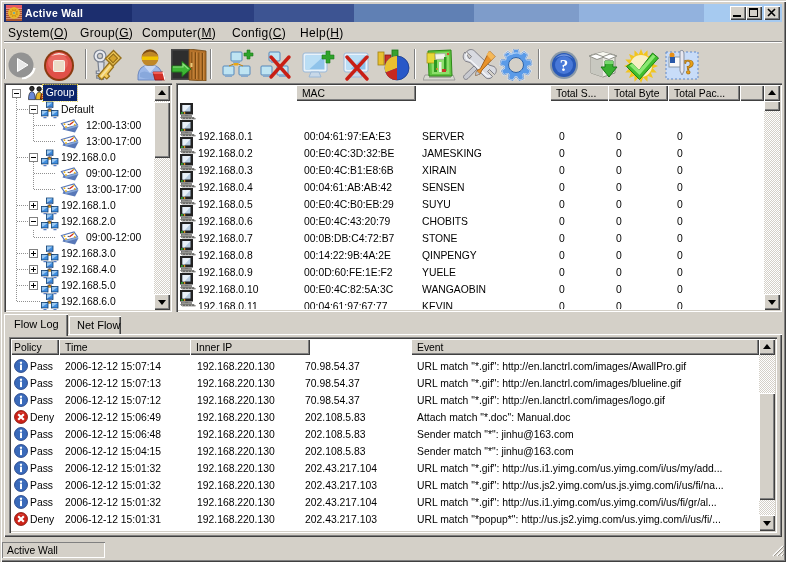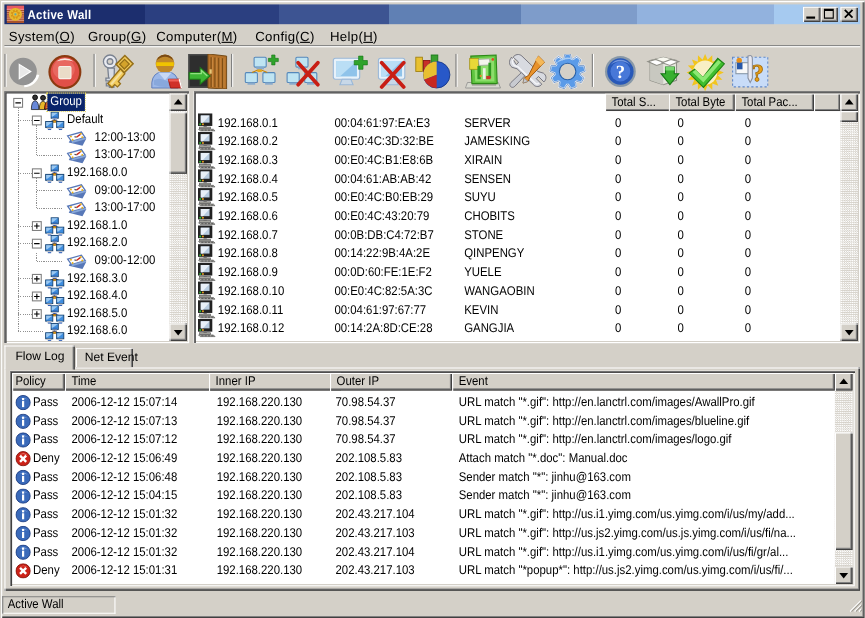--- a/index.html
+++ b/index.html
@@ -30,21 +30,21 @@
 .capbtn { top:2px; width:16px; height:14px; background:#D4D0C8;
   box-shadow: inset 1px 1px 0 #FFFFFF, inset -1px -1px 0 #404040, inset -2px -2px 0 #808080; }
 #menubar { left:4px; top:23px; width:778px; height:18px; font-size:12px; letter-spacing:0.3px; }
 .menuitem { position:absolute; top:3px; }
 #menusep { left:4px; top:41px; width:778px; height:2px; border-top:1px solid #808080; border-bottom:1px solid #FFFFFF; }
 .tsep { position:absolute; top:6px; width:2px; height:30px; border-left:1px solid #808080; border-right:1px solid #FFFFFF; }
 .ticon { position:absolute; top:6px; }
 #treepane { left:4px; top:83px; width:168px; height:229px; }
 #tablepane { left:176px; top:83px; width:606px; height:229px; }
 .trow { position:absolute; height:16px; white-space:nowrap; transform:scaleX(.9) translateZ(0); transform-origin:0 50%; font-size:11.5px; }
-.mrow { position:absolute; left:2px; height:17px; width:584px; white-space:nowrap; }
+.mrow { position:absolute; left:2px; height:17px; width:584px; white-space:nowrap;margin-top:24px; }
 .mcell { position:absolute; top:1.5px; transform:scaleX(.9) translateZ(0); transform-origin:0 50%; font-size:11.5px; }
 .tx { display:inline-block; transform:scaleX(.9) translateZ(0); transform-origin:0 50%; white-space:nowrap; font-size:11.5px; }
 .tab { position:absolute; background:#D4D0C8; z-index:5; }
 #bottompage { left:4px; top:334px; width:778px; height:203px; background:#D4D0C8;
   box-shadow: inset 1px 1px 0 #FFFFFF, inset -1px -1px 0 #404040, inset -2px -2px 0 #808080; }
 #btable { left:9px; top:337px; width:768px; height:196px; }
 .brow { position:absolute; left:2px; height:17px; width:746px; white-space:nowrap; overflow:hidden; }
 #statusbar { left:2px; top:540px; width:782px; height:18px; }
 .spanel { position:absolute; top:2px; height:16px; background:#D4D0C8;
   box-shadow: inset 1px 0 0 #808080, inset 0 1px 0 #808080, inset -1px 0 0 #FFFFFF, inset 0 -1px 0 #FFFFFF;
@@ -365,20 +365,21 @@
 <div class="abs track" style="left:154px;top:85px;width:16px;height:225px"></div>
 <div class="abs sbbtn" style="left:154px;top:85px;width:16px;height:16px">
     <div class="tri-up abs" style="left:4px;top:5px"></div>
   </div>
 <div class="abs thumb" style="left:154px;top:102px;width:16px;height:56px"></div>
 <div class="abs sbbtn" style="left:154px;top:294px;width:16px;height:16px">
     <div class="tri-dn abs" style="left:4px;top:6px"></div>
   </div>
 
 <div id="tablepane" class="abs sunken">
+  <div class="hcell abs" style="left:120px;top:2px;width:120px"><span class="tx">MAC</span></div>
   <div class="hcell abs" style="left:374px;top:2px;width:74px"><span class="tx">Total S...</span></div>
   <div class="hcell abs" style="left:432px;top:2px;width:60px"><span class="tx">Total Byte</span></div>
   <div class="hcell abs" style="left:492px;top:2px;width:72px"><span class="tx">Total Pac...</span></div>
   <div class="hcell abs" style="left:564px;top:2px;width:24px">&nbsp;</div>
   <div class="abs track" style="left:588px;top:18px;width:16px;height:209px"></div>
   <div class="abs sbbtn" style="left:588px;top:2px;width:16px;height:16px">
       <div class="tri-up abs" style="left:4px;top:5px"></div>
     </div>
   <div class="abs thumb" style="left:588px;top:18px;width:16px;height:10px"></div>
   <div class="abs sbbtn" style="left:588px;top:211px;width:16px;height:16px">
@@ -509,28 +510,27 @@
 <span class="mcell" style="left:438px">0</span>
 <span class="mcell" style="left:499px">0</span>
 </div>
 </div>
 
 <div class="tab abs" style="left:4px;top:314px;width:64px;height:22px;
   white-space:nowrap; box-shadow: inset 1px 0 0 #FFFFFF, inset 0 1px 0 #FFFFFF, inset -1px 0 0 #404040, inset -2px 0 0 #808080;
   padding:4px 0 0 10px;">Flow Log</div>
 <div class="tab abs" style="left:69px;top:316px;width:52px;height:18px;white-space:nowrap;
   box-shadow: inset 1px 0 0 #FFFFFF, inset 0 1px 0 #FFFFFF, inset -1px 0 0 #404040, inset -2px 0 0 #808080;
-  padding:3px 0 0 8px;">Net Event</div>
+  padding:3px 0 0 8px;">Net Flow</div>
 
 <div id="bottompage" class="abs"></div>
 <div id="btable" class="abs sunken">
   <div class="hcell abs" style="left:2px;top:2px;width:48px;padding-left:3px"><span class="tx">Policy</span></div>
   <div class="hcell abs" style="left:50px;top:2px;width:151px"><span class="tx">Time</span></div>
   <div class="hcell abs" style="left:181px;top:2px;width:120px"><span class="tx">Inner IP</span></div>
-  <div class="hcell abs" style="left:291px;top:2px;width:111px"><span class="tx">Outer IP</span></div>
   <div class="hcell abs" style="left:402px;top:2px;width:348px"><span class="tx">Event</span></div>
   <div class="abs track" style="left:750px;top:18px;width:16px;height:176px"></div>
   <div class="abs sbbtn" style="left:750px;top:2px;width:16px;height:16px">
       <div class="tri-up abs" style="left:4px;top:5px"></div>
     </div>
   <div class="abs thumb" style="left:750px;top:56px;width:16px;height:107px"></div>
   <div class="abs sbbtn" style="left:750px;top:178px;width:16px;height:16px">
       <div class="tri-dn abs" style="left:4px;top:6px"></div>
     </div>
   <svg width="0" height="0">

